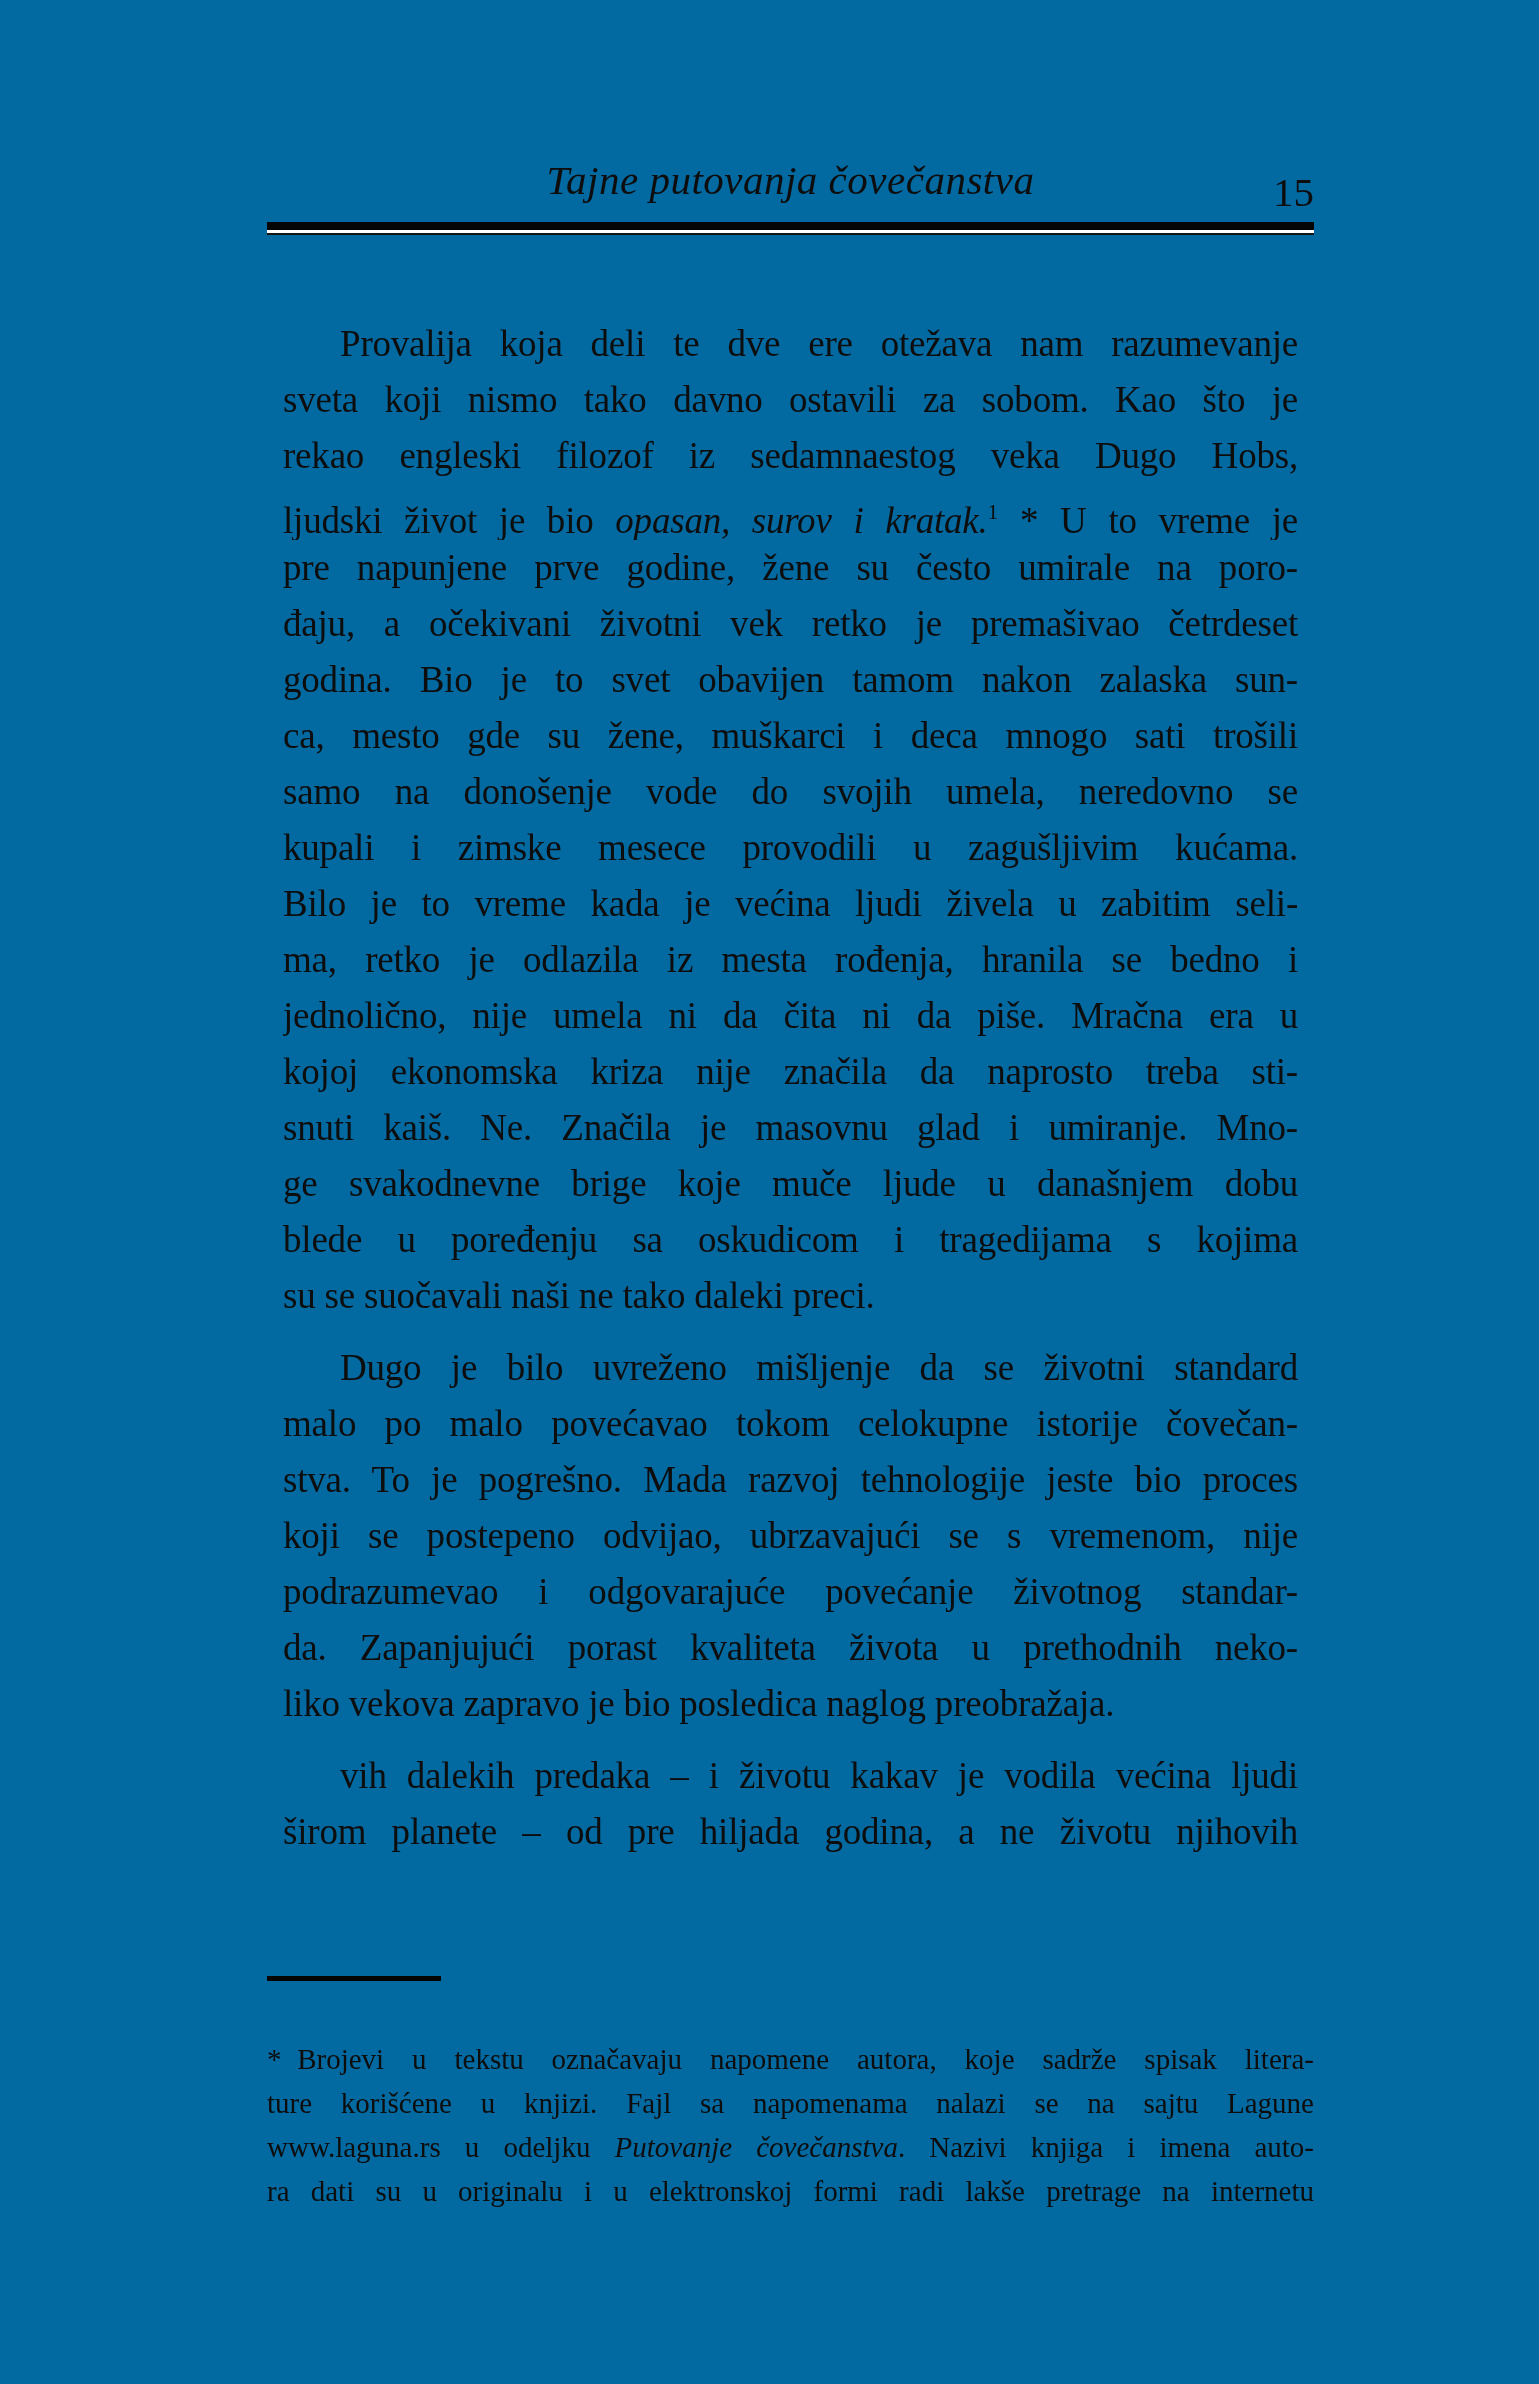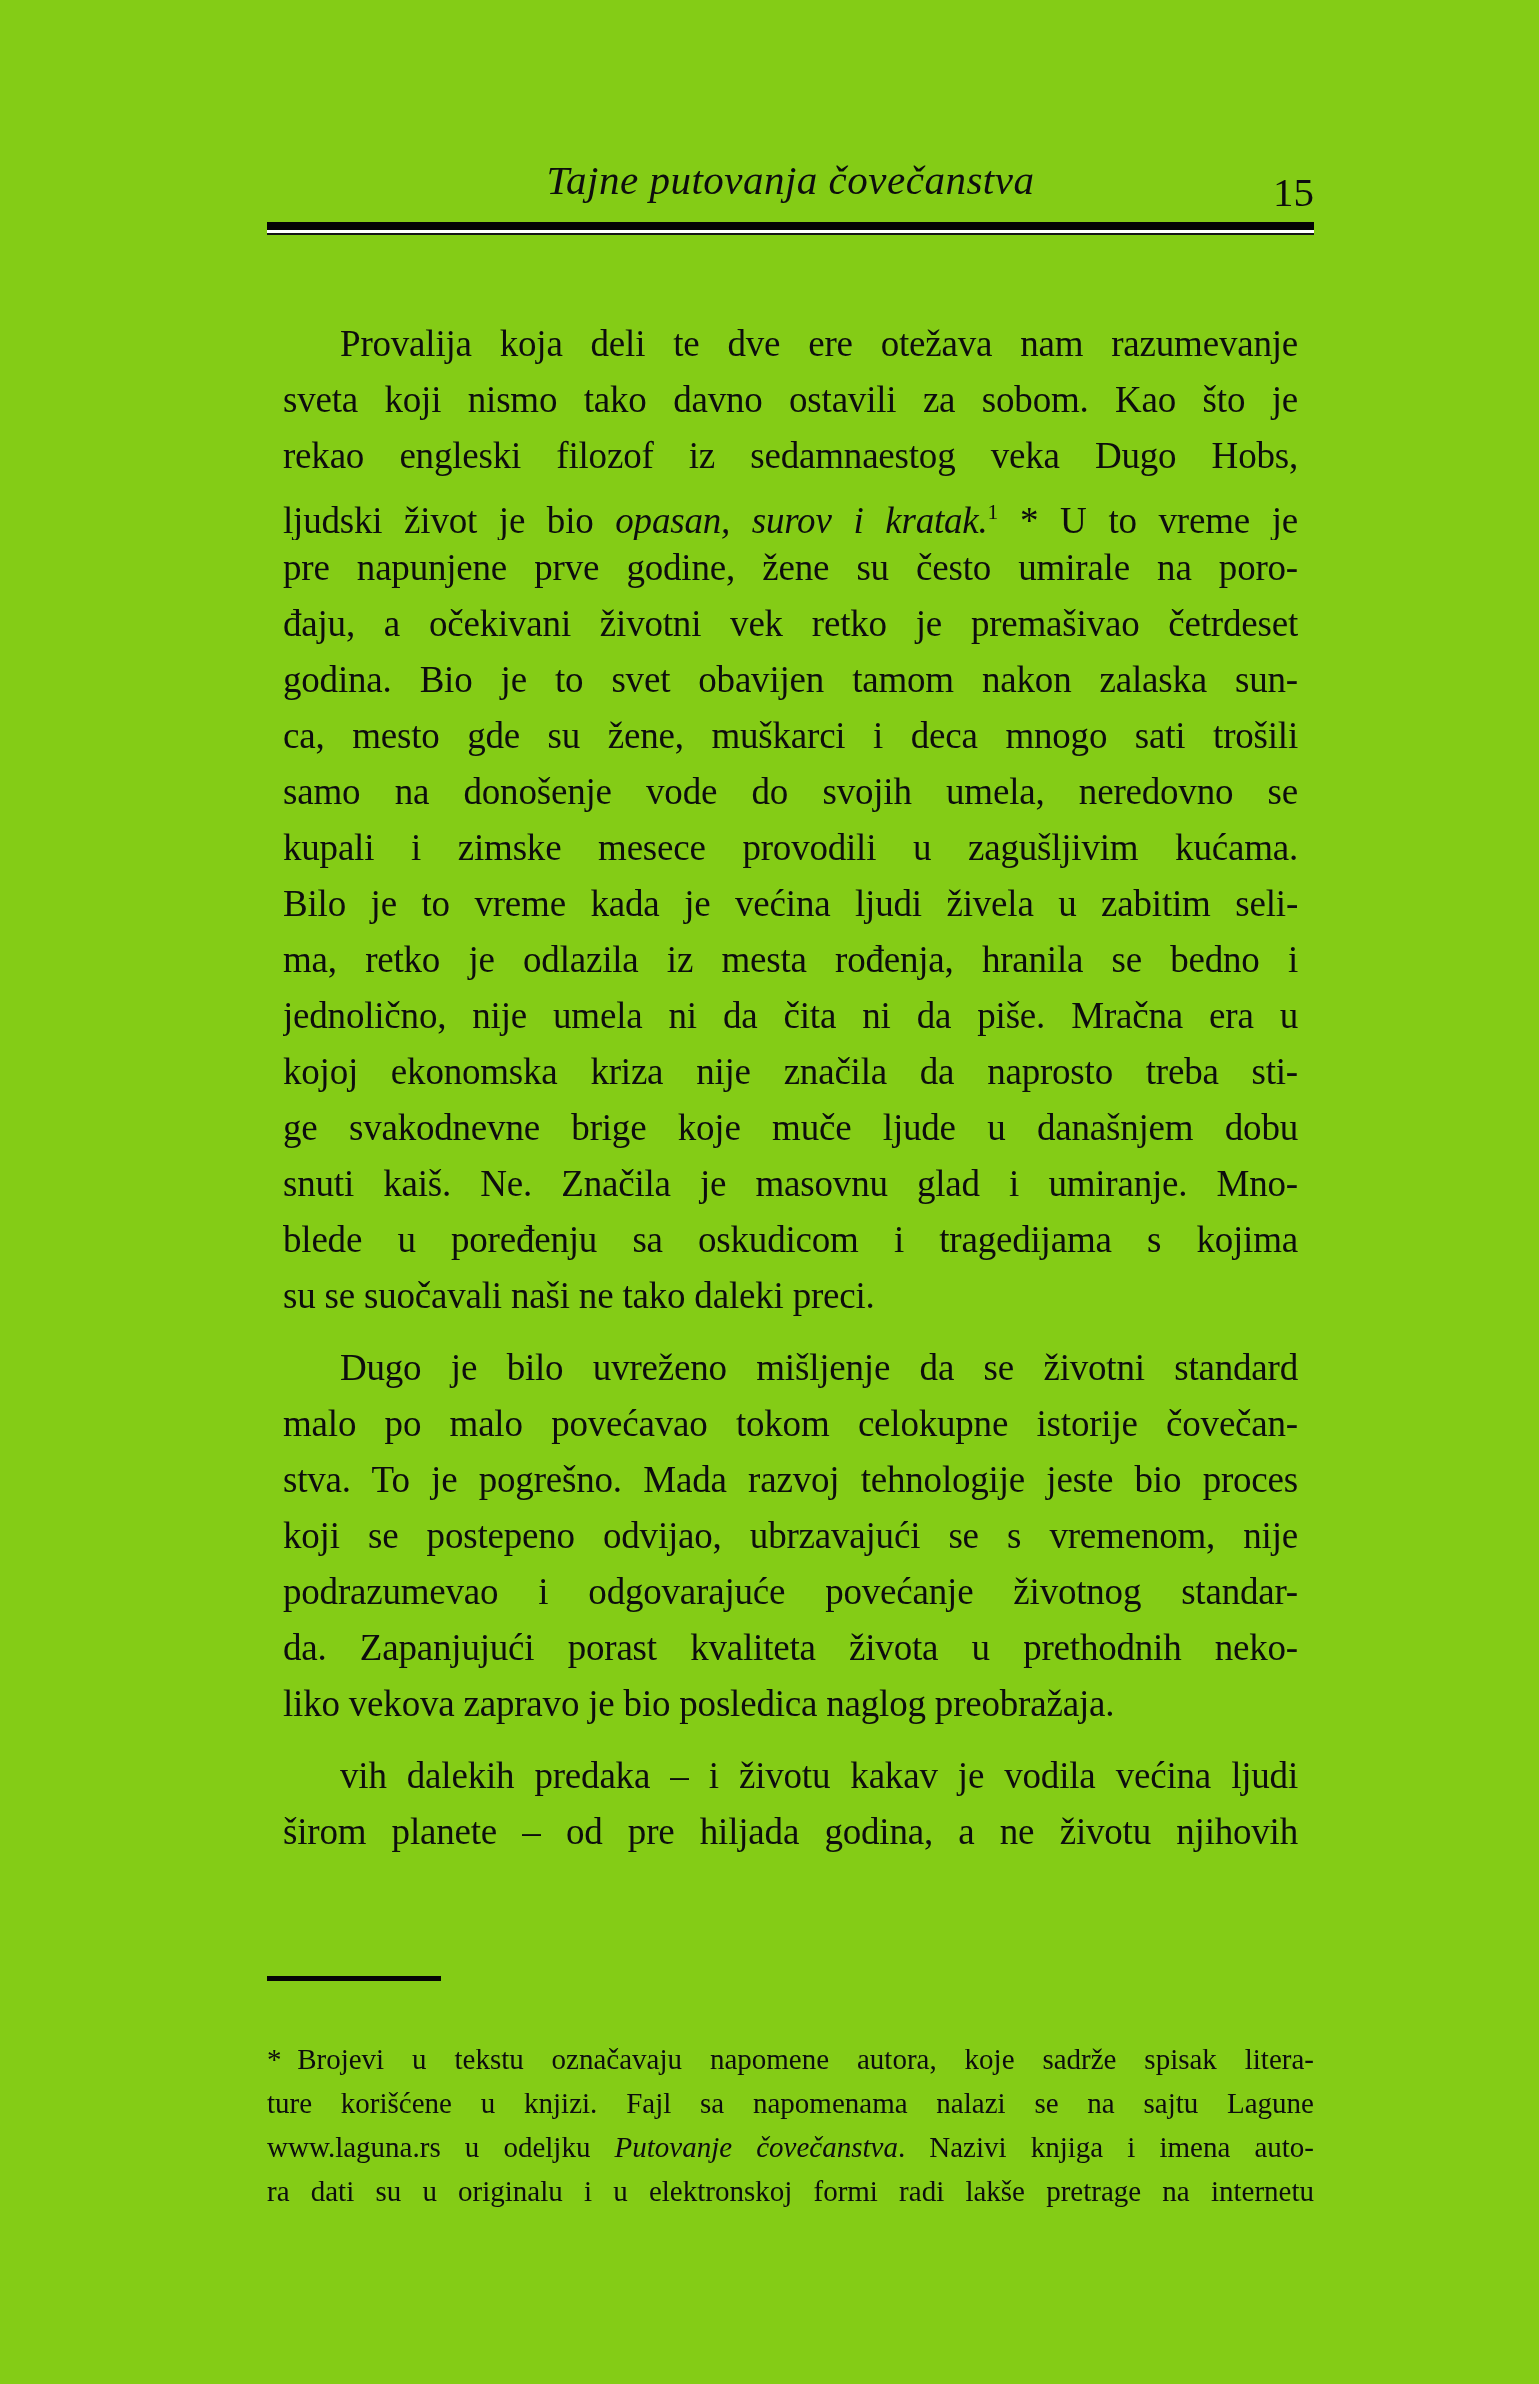--- a/index.html
+++ b/index.html
@@ -1,21 +1,21 @@
 <!DOCTYPE html>
 <html><head>
 <meta charset="utf-8">
 <style>
   html, body { margin: 0; padding: 0; background: #e8e8e8; }
   .page {
     position: relative;
     width: 1540px;
     height: 2385px;
     margin: 0 auto;
-    background: #84cc16;
+    background: #0369a1;
     color: #0d0d0d;
     font-family: "Liberation Serif", "DejaVu Serif", serif;
     overflow: hidden;
   }
   .content-col {
     position: absolute;
     left: 267px;
     width: 1047px;
   }
   
@@ -101,22 +101,22 @@
         <div class="tline"><span>pre napunjene prve godine, žene su često umirale na poro-</span></div>
         <div class="tline"><span>đaju, a očekivani životni vek retko je premašivao četrdeset</span></div>
         <div class="tline"><span>godina. Bio je to svet obavijen tamom nakon zalaska sun-</span></div>
         <div class="tline"><span>ca, mesto gde su žene, muškarci i deca mnogo sati trošili</span></div>
         <div class="tline"><span>samo na donošenje vode do svojih umela, neredovno se</span></div>
         <div class="tline"><span>kupali i zimske mesece provodili u zagušljivim kućama.</span></div>
         <div class="tline"><span>Bilo je to vreme kada je većina ljudi živela u zabitim seli-</span></div>
         <div class="tline"><span>ma, retko je odlazila iz mesta rođenja, hranila se bedno i</span></div>
         <div class="tline"><span>jednolično, nije umela ni da čita ni da piše. Mračna era u</span></div>
         <div class="tline"><span>kojoj ekonomska kriza nije značila da naprosto treba sti-</span></div>
+        <div class="tline"><span>snuti kaiš. Ne. Značila je masovnu glad i umiranje. Mno-</span></div>
         <div class="tline"><span>ge svakodnevne brige koje muče ljude u današnjem dobu</span></div>
-        <div class="tline"><span>snuti kaiš. Ne. Značila je masovnu glad i umiranje. Mno-</span></div>
         <div class="tline"><span>blede u poređenju sa oskudicom i tragedijama s kojima</span></div>
         <div class="tline no-just-last"><span>su se suočavali naši ne tako daleki preci.</span></div>
       </div>
     <div class="paragraph">
         <div class="tline"><span>Dugo je bilo uvreženo mišljenje da se životni standard</span></div>
         <div class="tline"><span>malo po malo povećavao tokom celokupne istorije čovečan-</span></div>
         <div class="tline"><span>stva. To je pogrešno. Mada razvoj tehnologije jeste bio proces</span></div>
         <div class="tline"><span>koji se postepeno odvijao, ubrzavajući se s vremenom, nije</span></div>
         <div class="tline"><span>podrazumevao i odgovarajuće povećanje životnog standar-</span></div>
         <div class="tline"><span>da. Zapanjujući porast kvaliteta života u prethodnih neko-</span></div>

